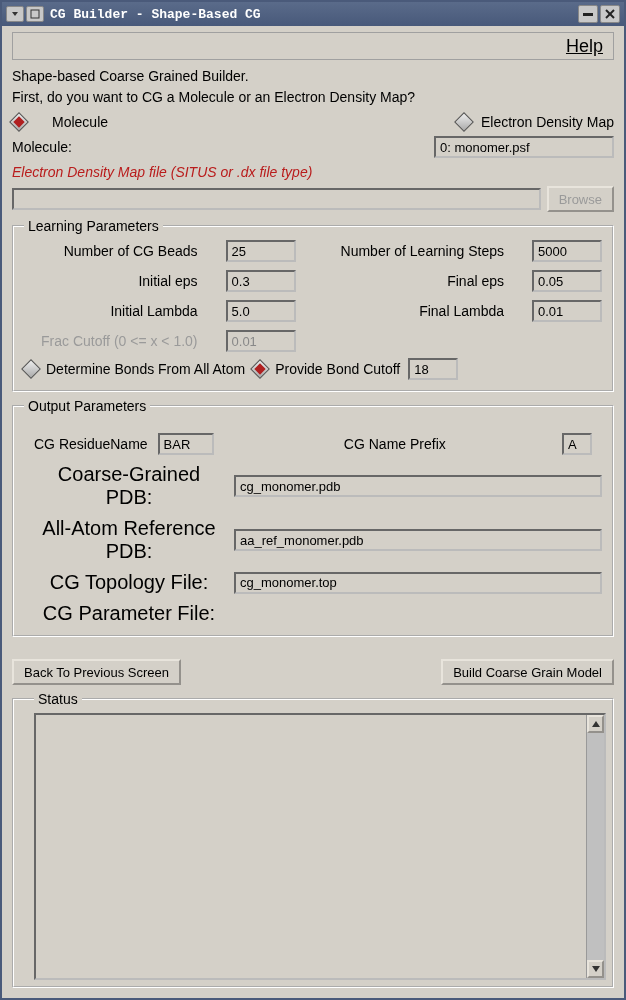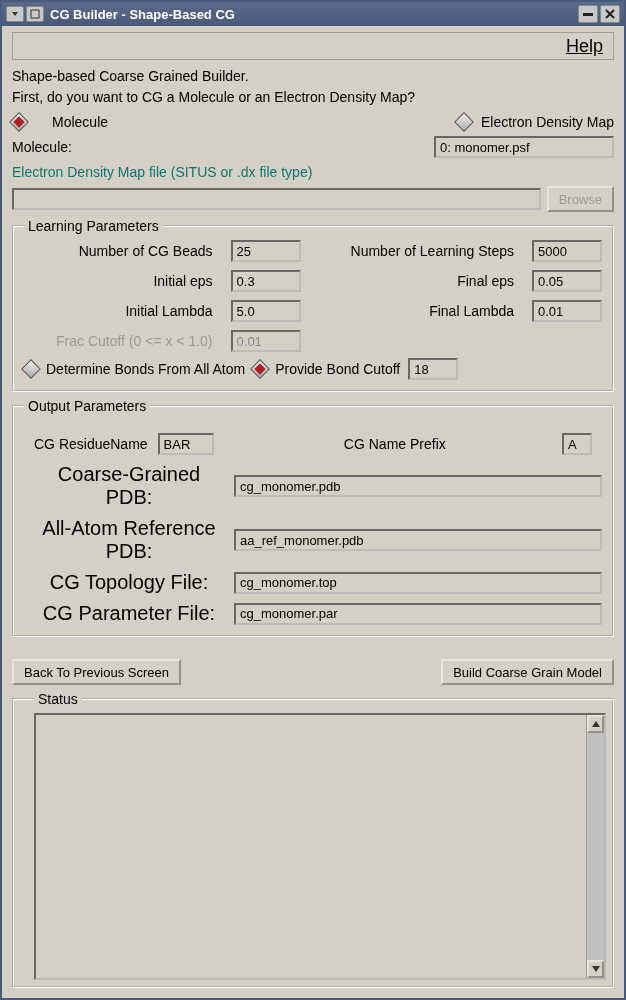--- a/index.html
+++ b/index.html
@@ -23,20 +23,21 @@
   }
   .titlebar {
     height: 24px;
     background: linear-gradient(to bottom, #5a6b8a 0%, #48597a 100%);
     display: flex;
     align-items: center;
     padding: 0 4px;
     color: #fff;
     font-size: 13px;
     font-weight: bold;
+    font-family: Liberation Mono, monospace;
   }
   .titlebar .sysicons { display: flex; gap: 2px; margin-right: 6px; }
   .sysicon {
     width: 18px; height: 16px;
     background: #c8c8c8;
     border: 1px solid #888;
     display: flex; align-items: center; justify-content: center;
     border-radius: 2px;
   }
   .titlebar .spacer { flex: 1; }
@@ -91,21 +92,21 @@
   }
   .diamond.selected::after {
     content: "";
     position: absolute;
     top: 2px; left: 2px; right: 2px; bottom: 2px;
     background: #b02020;
   }
   .row { display: flex; align-items: center; gap: 6px; }
   .row .grow { flex: 1; }
   label.lbl { font-size: 14px; }
-  label.lbl.disabled { color: #0f766e; }
+  label.lbl.disabled { color: #b91c1c; font-style: italic; }
   input.txt {
     height: 22px;
     padding: 2px 4px;
     font-family: inherit;
     font-size: 13px;
     border: 2px inset #bbb;
     background: #d4d0c8;
   }
   input.txt:disabled { color: #888; }
   .btn {
@@ -126,21 +127,21 @@
   legend { font-size: 14px; padding: 0 4px; }
   .checkbox {
     width: 14px; height: 14px;
     border: 2px inset #bbb;
     background: #ddd;
     display: inline-block;
   }
   .grid-2 {
     display: grid;
     grid-template-columns: auto 70px auto 70px;
-    gap: 8px 18px;
+    gap: 8px 28px;
     align-items: center;
   }
   .grid-2 .rlabel { text-align: right; font-size: 14px; }
   .grid-2 .rlabel.disabled { color: #9a9a9a; }
   .bond-row {
     display: flex;
     align-items: center;
     gap: 8px;
     margin-top: 6px;
     font-size: 14px;
@@ -292,21 +293,20 @@
         <input class="txt" style="width: 30px;" value="A">
       </div>
       <div class="file-grid">
         <div class="flabel">Coarse-Grained PDB:</div>
         <input class="txt" value="cg_monomer.pdb" style="">
         <div class="flabel">All-Atom Reference PDB:</div>
         <input class="txt" value="aa_ref_monomer.pdb" style="">
         <div class="flabel">CG Topology File:</div>
         <input class="txt" value="cg_monomer.top" style="">
         <div class="flabel">CG Parameter File:</div>
-        <input class="txt" value="cg_monomer.par" style="">
       </div>
     </fieldset>
 
     <div class="action-row">
       <button class="btn">Back To Previous Screen</button>
       <div class="grow"></div>
       <button class="btn">Build Coarse Grain Model</button>
     </div>
 
     <fieldset style="flex:1; display:flex; flex-direction:column; padding:6px 6px 6px 20px;">

